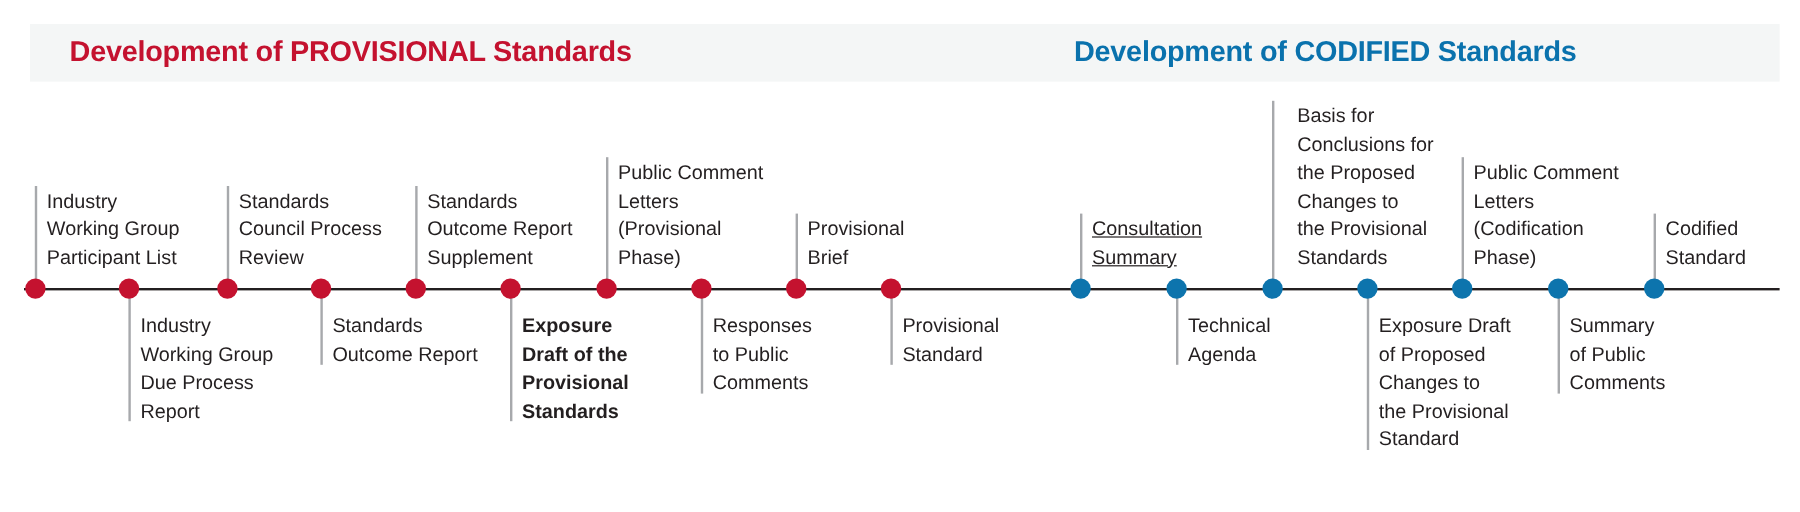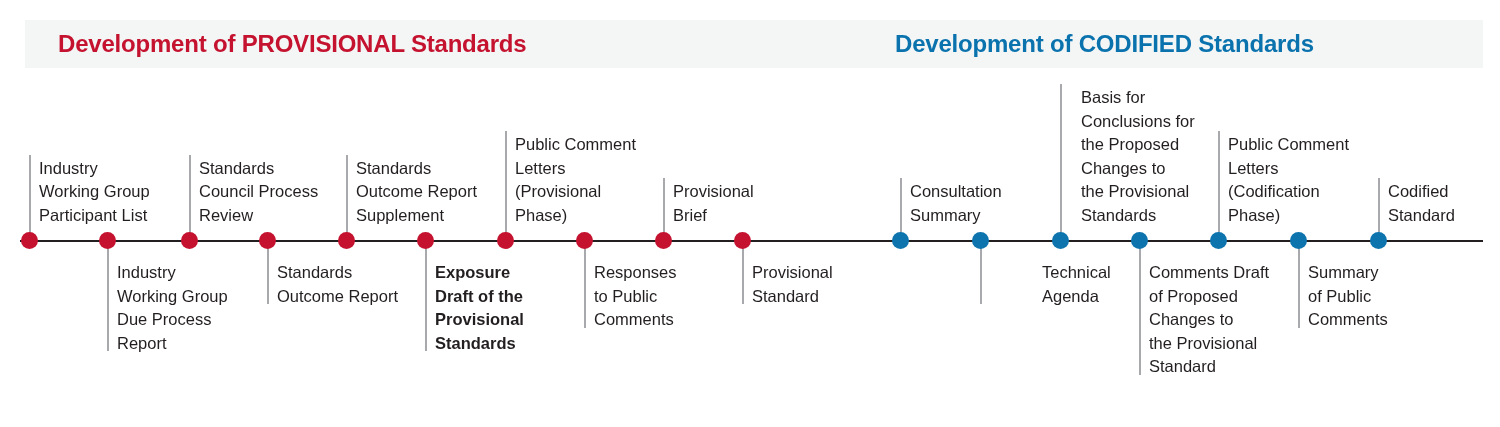--- a/index.html
+++ b/index.html
@@ -149,37 +149,37 @@
       <div class="node-dot red" style="left: 663px;"></div>
       <div class="leader" style="left: 663px; top: 178px; height: 63px;"></div>
       <div class="label above" style="left: 673px; top: 180px;">Provisional
 Brief</div>
       <div class="node-dot red" style="left: 742px;"></div>
       <div class="leader" style="left: 742px; top: 241px; height: 63px;"></div>
       <div class="label below bold" style="left: 752px; top: 261px;">Provisional
 Standard</div>
       <div class="node-dot blue" style="left: 900px;"></div>
       <div class="leader" style="left: 900px; top: 178px; height: 63px;"></div>
-      <div class="label above" style="left: 910px; top: 180px;">Consultation
+      <div class="label above" style="left: 910px; top: 180px; text-decoration: underline;">Consultation
 Summary</div>
       <div class="node-dot blue" style="left: 980px;"></div>
       <div class="leader" style="left: 980px; top: 241px; height: 63px;"></div>
-      <div class="label below" style="left: 1042px; top: 261px;">Technical
+      <div class="label below" style="left: 990px; top: 261px;">Technical
 Agenda</div>
       <div class="node-dot blue" style="left: 1060px;"></div>
       <div class="leader" style="left: 1060px; top: 84px; height: 157px;"></div>
       <div class="label above" style="left: 1070px; top: 86px; margin-left: 11px;">Basis for
 Conclusions for
 the Proposed
 Changes to
 the Provisional
 Standards</div>
       <div class="node-dot blue" style="left: 1139px;"></div>
       <div class="leader" style="left: 1139px; top: 241px; height: 133.5px;"></div>
-      <div class="label below" style="left: 1149px; top: 261px;">Comments Draft
+      <div class="label below" style="left: 1149px; top: 261px;">Exposure Draft
 of Proposed
 Changes to
 the Provisional
 Standard</div>
       <div class="node-dot blue" style="left: 1218px;"></div>
       <div class="leader" style="left: 1218px; top: 131px; height: 110px;"></div>
       <div class="label above" style="left: 1228px; top: 133px;">Public Comment
 Letters
 (Codification
 Phase)</div>

